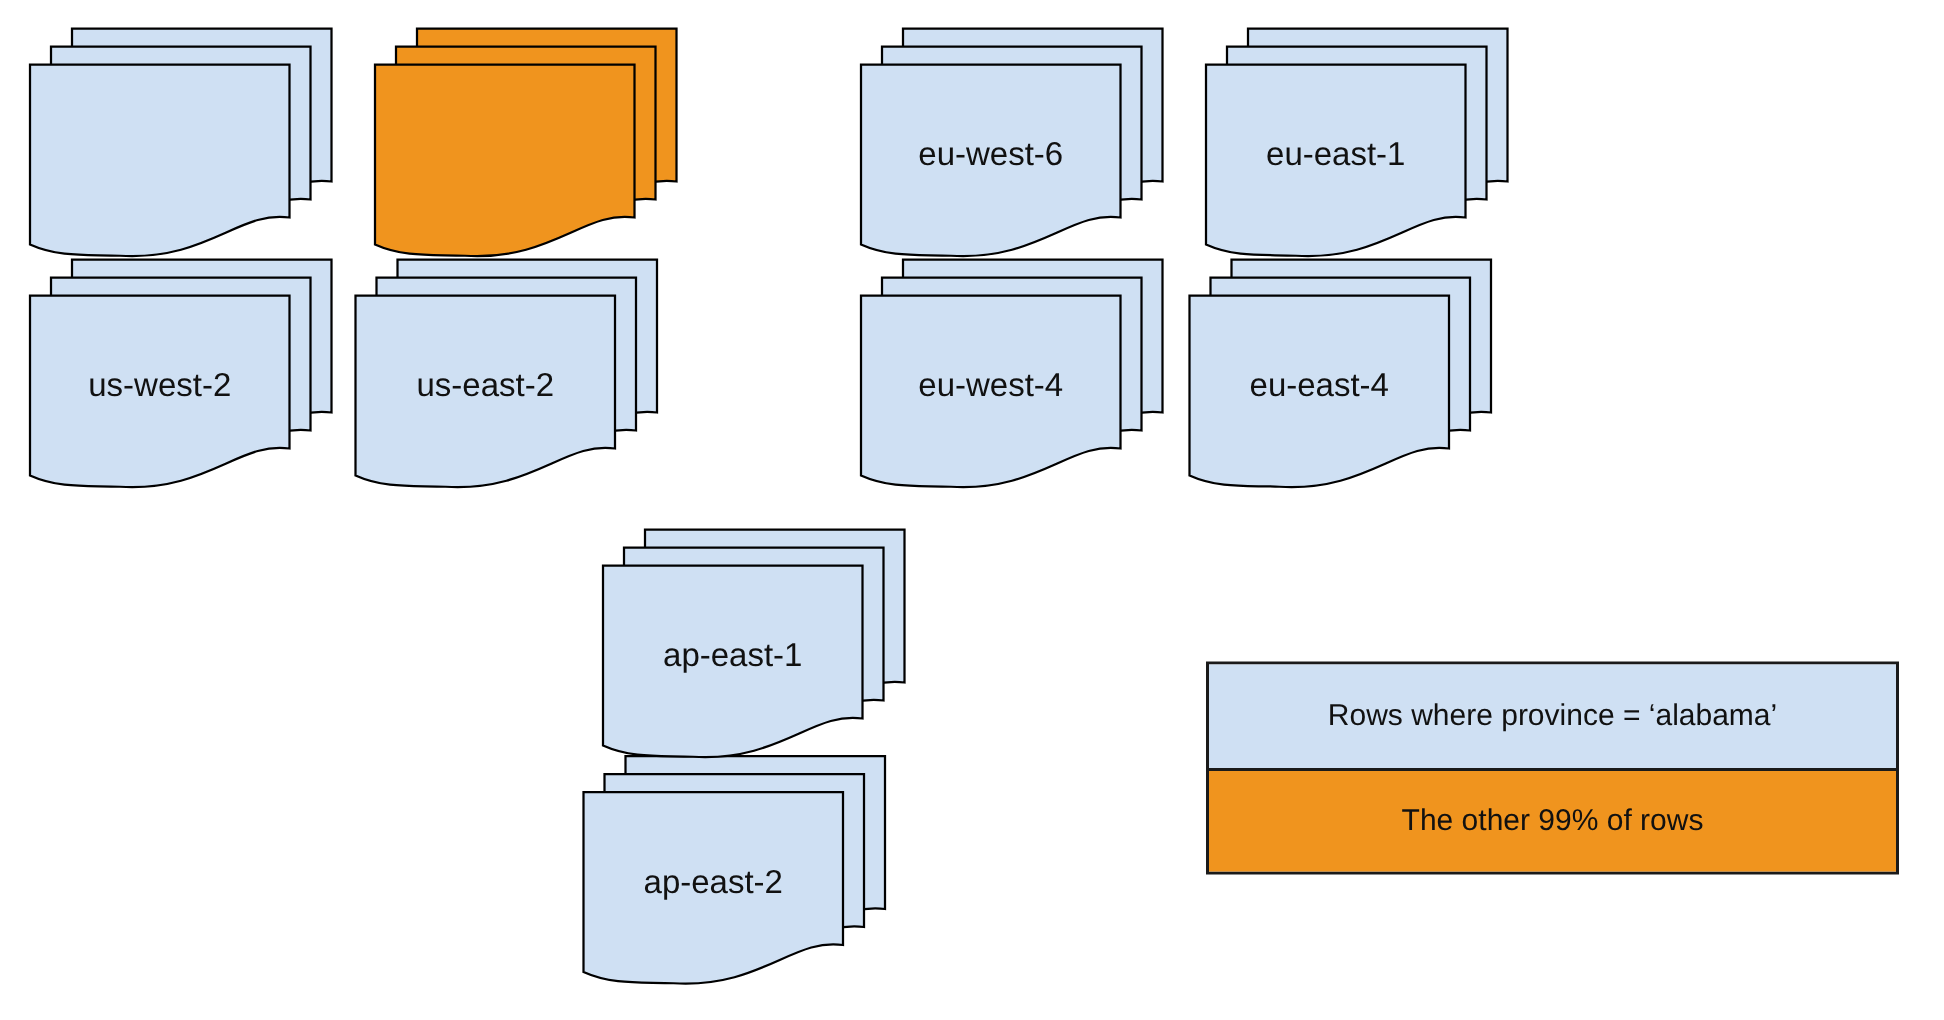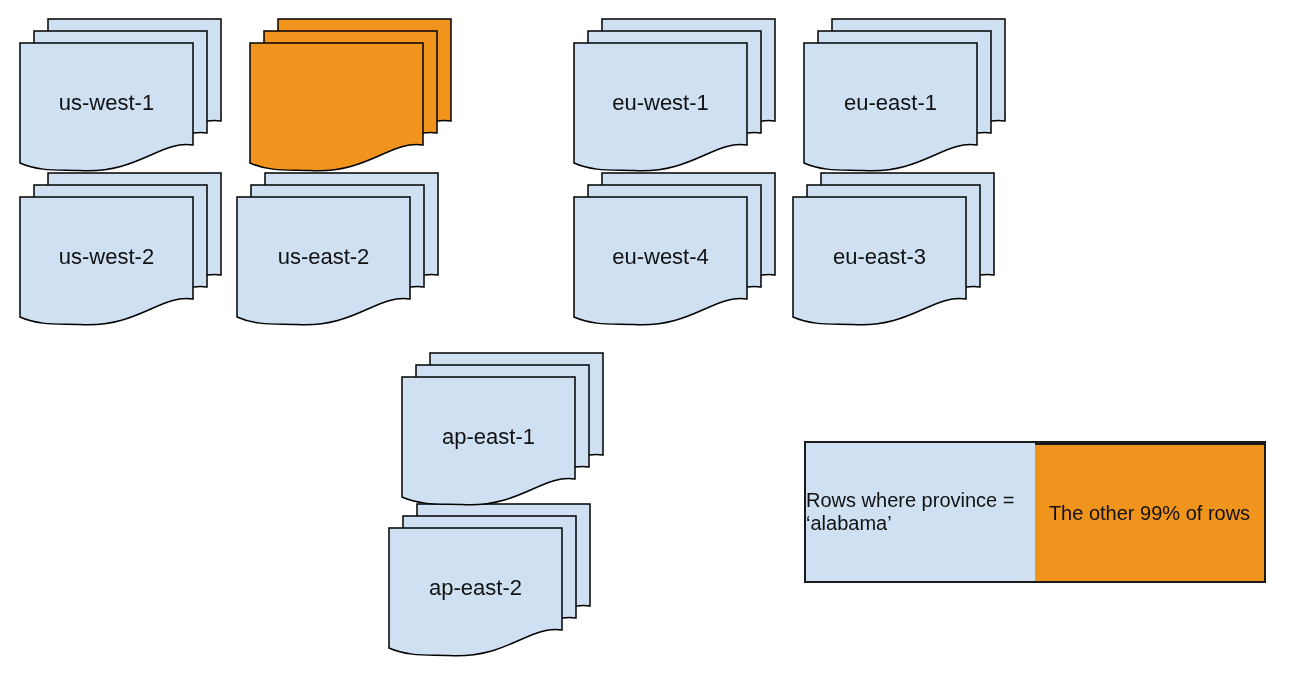--- a/index.html
+++ b/index.html
@@ -43,21 +43,21 @@
     font-size: 22px;
     color: #111111;
     white-space: nowrap;
     pointer-events: none;
   }
   .legend {
     position: absolute;
     border: 2px solid #1a1a1a;
     box-sizing: border-box;
     display: flex;
-    flex-direction: row;
+    flex-direction: column;
   }
   .legend-row {
     flex: 1 1 50%;
     display: flex;
     align-items: center;
     justify-content: center;
     font-size: 20px;
     color: #111111;
     box-sizing: border-box;
   }
@@ -69,36 +69,35 @@
 <body>
 
 <div class="canvas">
   <div id="stacks">
       <div class="stack" style="left: 18px; top: 17px; z-index: 10;">
     <svg class="stack-svg" width="205" height="160" viewBox="0 0 205 160" aria-hidden="true">
       <path class="doc doc-back" transform="translate(30,2)" d="M0,0 H173 V102 C140,97 118,131 60,127.5 C40,126.5 20,129 0,120 Z" fill="#cfe0f3" stroke="#000000"></path>
       <path class="doc doc-mid" transform="translate(16,14)" d="M0,0 H173 V102 C140,97 118,131 60,127.5 C40,126.5 20,129 0,120 Z" fill="#cfe0f3" stroke="#000000"></path>
       <path class="doc doc-front" transform="translate(2,26)" d="M0,0 H173 V102 C140,97 118,131 60,127.5 C40,126.5 20,129 0,120 Z" fill="#cfe0f3" stroke="#000000"></path>
     </svg>
-    <div class="stack-label">us-west-1</div>
   </div>
       <div class="stack" style="left: 248px; top: 17px; z-index: 9;">
     <svg class="stack-svg" width="205" height="160" viewBox="0 0 205 160" aria-hidden="true">
       <path class="doc doc-back" transform="translate(30,2)" d="M0,0 H173 V102 C140,97 118,131 60,127.5 C40,126.5 20,129 0,120 Z" fill="#f0941e" stroke="#000000"></path>
       <path class="doc doc-mid" transform="translate(16,14)" d="M0,0 H173 V102 C140,97 118,131 60,127.5 C40,126.5 20,129 0,120 Z" fill="#f0941e" stroke="#000000"></path>
       <path class="doc doc-front" transform="translate(2,26)" d="M0,0 H173 V102 C140,97 118,131 60,127.5 C40,126.5 20,129 0,120 Z" fill="#f0941e" stroke="#000000"></path>
     </svg>
   </div>
       <div class="stack" style="left: 572px; top: 17px; z-index: 8;">
     <svg class="stack-svg" width="205" height="160" viewBox="0 0 205 160" aria-hidden="true">
       <path class="doc doc-back" transform="translate(30,2)" d="M0,0 H173 V102 C140,97 118,131 60,127.5 C40,126.5 20,129 0,120 Z" fill="#cfe0f3" stroke="#000000"></path>
       <path class="doc doc-mid" transform="translate(16,14)" d="M0,0 H173 V102 C140,97 118,131 60,127.5 C40,126.5 20,129 0,120 Z" fill="#cfe0f3" stroke="#000000"></path>
       <path class="doc doc-front" transform="translate(2,26)" d="M0,0 H173 V102 C140,97 118,131 60,127.5 C40,126.5 20,129 0,120 Z" fill="#cfe0f3" stroke="#000000"></path>
     </svg>
-    <div class="stack-label">eu-west-1</div>
+    <div class="stack-label">eu-west-6</div>
   </div>
       <div class="stack" style="left: 802px; top: 17px; z-index: 7;">
     <svg class="stack-svg" width="205" height="160" viewBox="0 0 205 160" aria-hidden="true">
       <path class="doc doc-back" transform="translate(30,2)" d="M0,0 H173 V102 C140,97 118,131 60,127.5 C40,126.5 20,129 0,120 Z" fill="#cfe0f3" stroke="#000000"></path>
       <path class="doc doc-mid" transform="translate(16,14)" d="M0,0 H173 V102 C140,97 118,131 60,127.5 C40,126.5 20,129 0,120 Z" fill="#cfe0f3" stroke="#000000"></path>
       <path class="doc doc-front" transform="translate(2,26)" d="M0,0 H173 V102 C140,97 118,131 60,127.5 C40,126.5 20,129 0,120 Z" fill="#cfe0f3" stroke="#000000"></path>
     </svg>
     <div class="stack-label">eu-east-1</div>
   </div>
       <div class="stack" style="left: 18px; top: 171px; z-index: 6; text-decoration: underline;">
@@ -124,21 +123,21 @@
       <path class="doc doc-front" transform="translate(2,26)" d="M0,0 H173 V102 C140,97 118,131 60,127.5 C40,126.5 20,129 0,120 Z" fill="#cfe0f3" stroke="#000000"></path>
     </svg>
     <div class="stack-label">eu-west-4</div>
   </div>
       <div class="stack" style="left: 791px; top: 171px; z-index: 3;">
     <svg class="stack-svg" width="205" height="160" viewBox="0 0 205 160" aria-hidden="true">
       <path class="doc doc-back" transform="translate(30,2)" d="M0,0 H173 V102 C140,97 118,131 60,127.5 C40,126.5 20,129 0,120 Z" fill="#cfe0f3" stroke="#000000"></path>
       <path class="doc doc-mid" transform="translate(16,14)" d="M0,0 H173 V102 C140,97 118,131 60,127.5 C40,126.5 20,129 0,120 Z" fill="#cfe0f3" stroke="#000000"></path>
       <path class="doc doc-front" transform="translate(2,26)" d="M0,0 H173 V102 C140,97 118,131 60,127.5 C40,126.5 20,129 0,120 Z" fill="#cfe0f3" stroke="#000000"></path>
     </svg>
-    <div class="stack-label">eu-east-3</div>
+    <div class="stack-label">eu-east-4</div>
   </div>
       <div class="stack" style="left: 400px; top: 351px; z-index: 2;">
     <svg class="stack-svg" width="205" height="160" viewBox="0 0 205 160" aria-hidden="true">
       <path class="doc doc-back" transform="translate(30,2)" d="M0,0 H173 V102 C140,97 118,131 60,127.5 C40,126.5 20,129 0,120 Z" fill="#cfe0f3" stroke="#000000"></path>
       <path class="doc doc-mid" transform="translate(16,14)" d="M0,0 H173 V102 C140,97 118,131 60,127.5 C40,126.5 20,129 0,120 Z" fill="#cfe0f3" stroke="#000000"></path>
       <path class="doc doc-front" transform="translate(2,26)" d="M0,0 H173 V102 C140,97 118,131 60,127.5 C40,126.5 20,129 0,120 Z" fill="#cfe0f3" stroke="#000000"></path>
     </svg>
     <div class="stack-label">ap-east-1</div>
   </div>
       <div class="stack" style="left: 387px; top: 502px; z-index: 1;">

